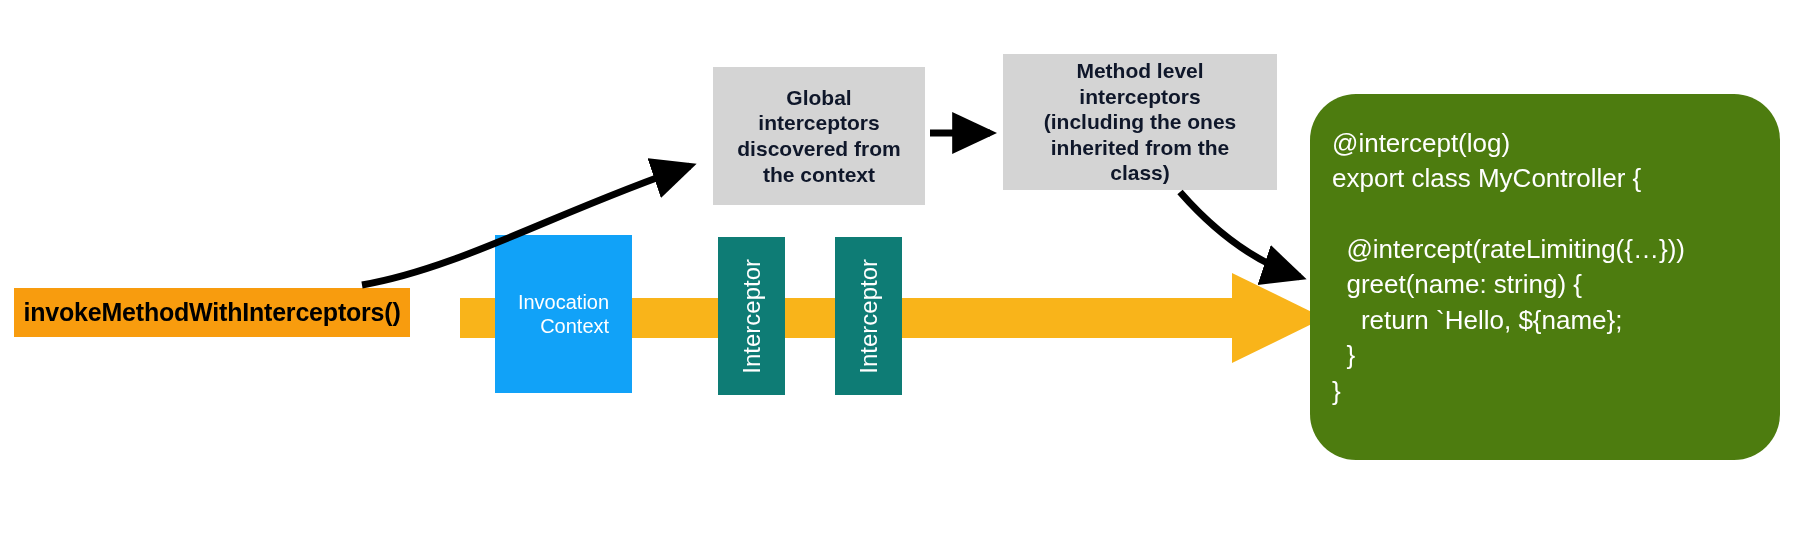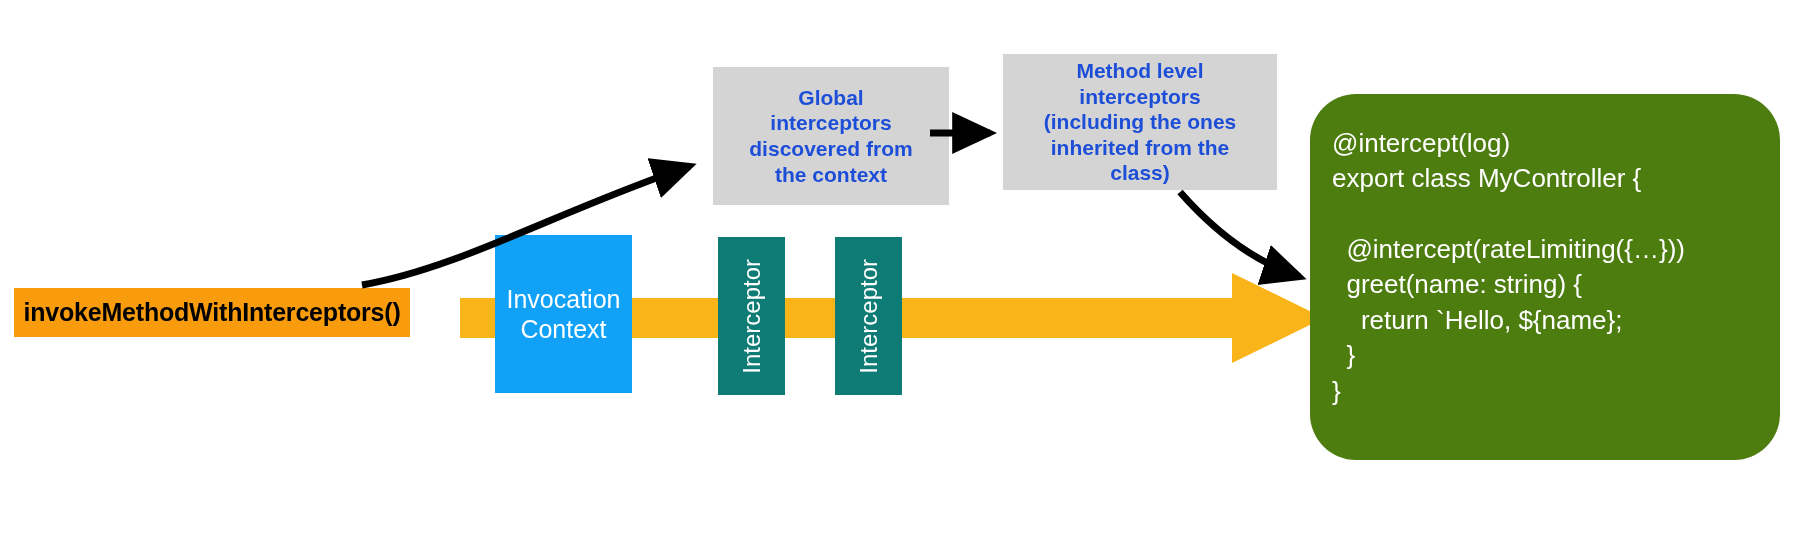--- a/index.html
+++ b/index.html
@@ -68,23 +68,24 @@
   
   #invocation-context {
     left: 495px;
     top: 235px;
     width: 137px;
     height: 158px;
     background: #11A2F8;
     z-index: 5;
   }
   #invocation-context .label {
-    font-size: 25px;
+    font-size: 20px;
     color: #ffffff;
     line-height: 1.22;
+    text-align: right;
   }
 
   
   .interceptor-box {
     top: 237px;
     width: 67px;
     height: 158px;
     background: #0E7C75;
     z-index: 5;
   }
@@ -101,33 +102,33 @@
 
   
   .note-box {
     background: #D4D4D4;
     z-index: 4;
     padding: 6px 8px;
   }
   #note-global {
     left: 713px;
     top: 67px;
-    width: 236px;
+    width: 212px;
     height: 138px;
   }
   #note-method {
     left: 1003px;
     top: 54px;
     width: 274px;
     height: 136px;
   }
   .note-box .label {
     font-size: 21px;
     font-weight: bold;
-    color: #1d4ed8;
+    color: #0f172a;
     line-height: 1.22;
   }
 
   
   #code-box {
     position: absolute;
     left: 1310px;
     top: 94px;
     width: 470px;
     height: 366px;

